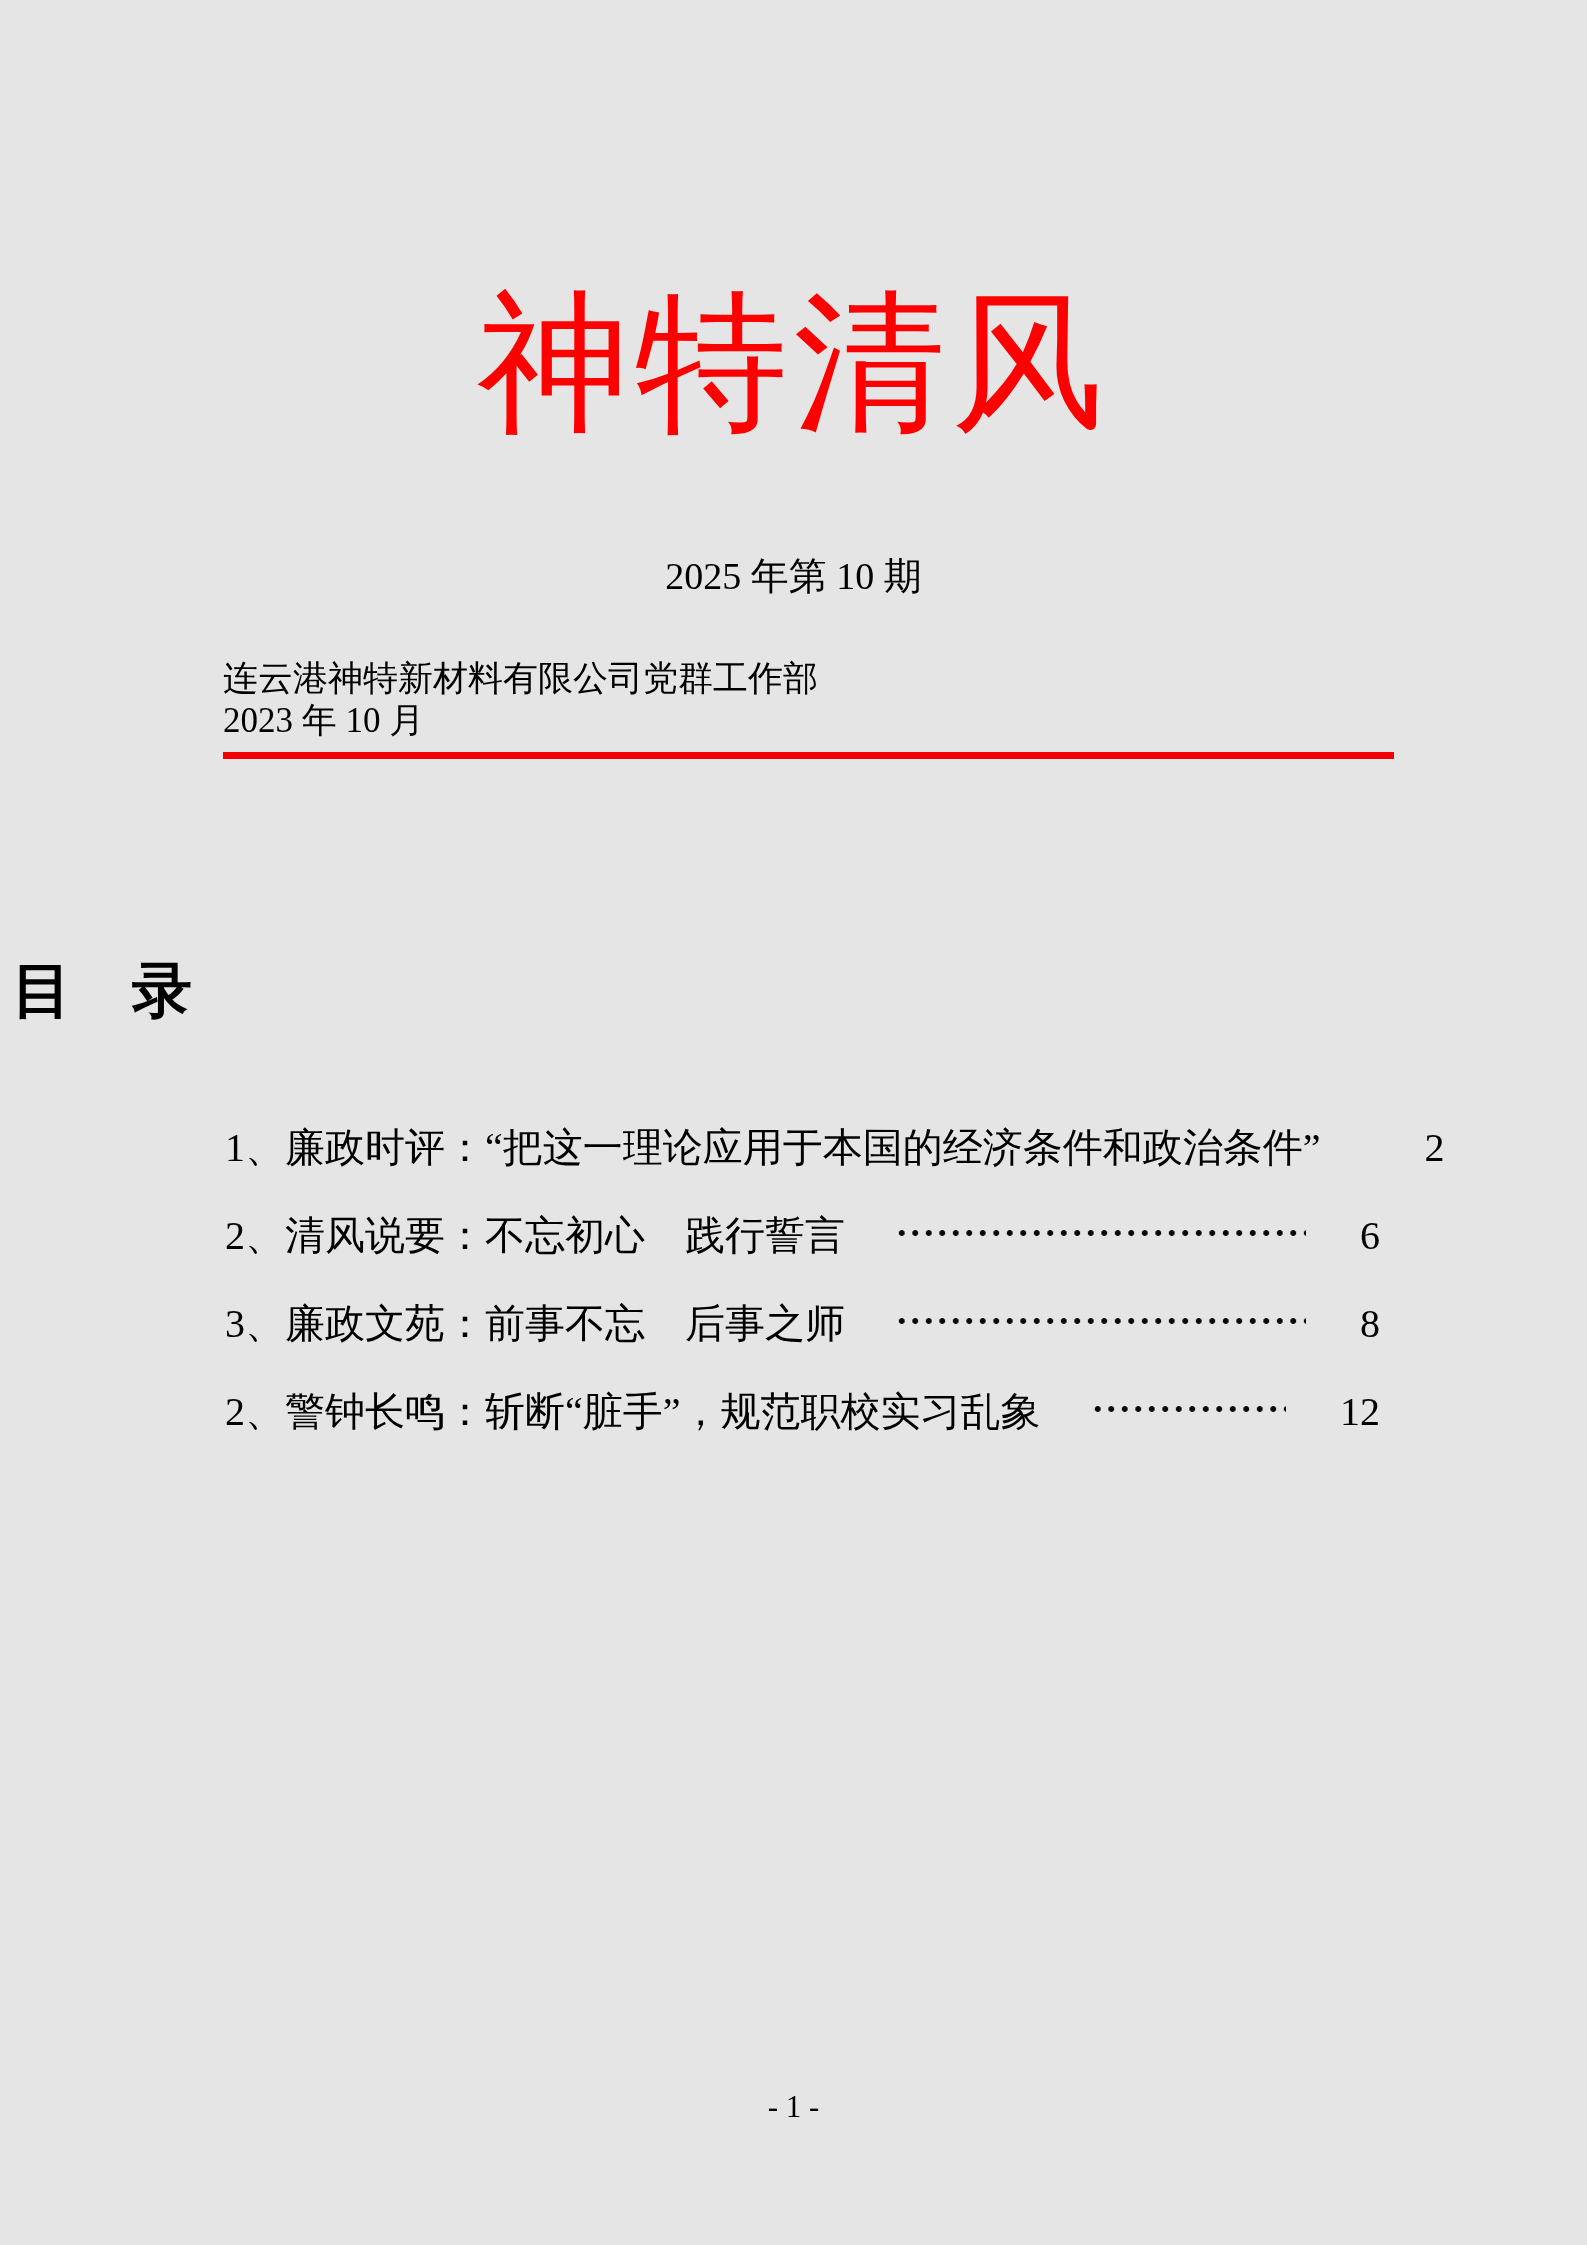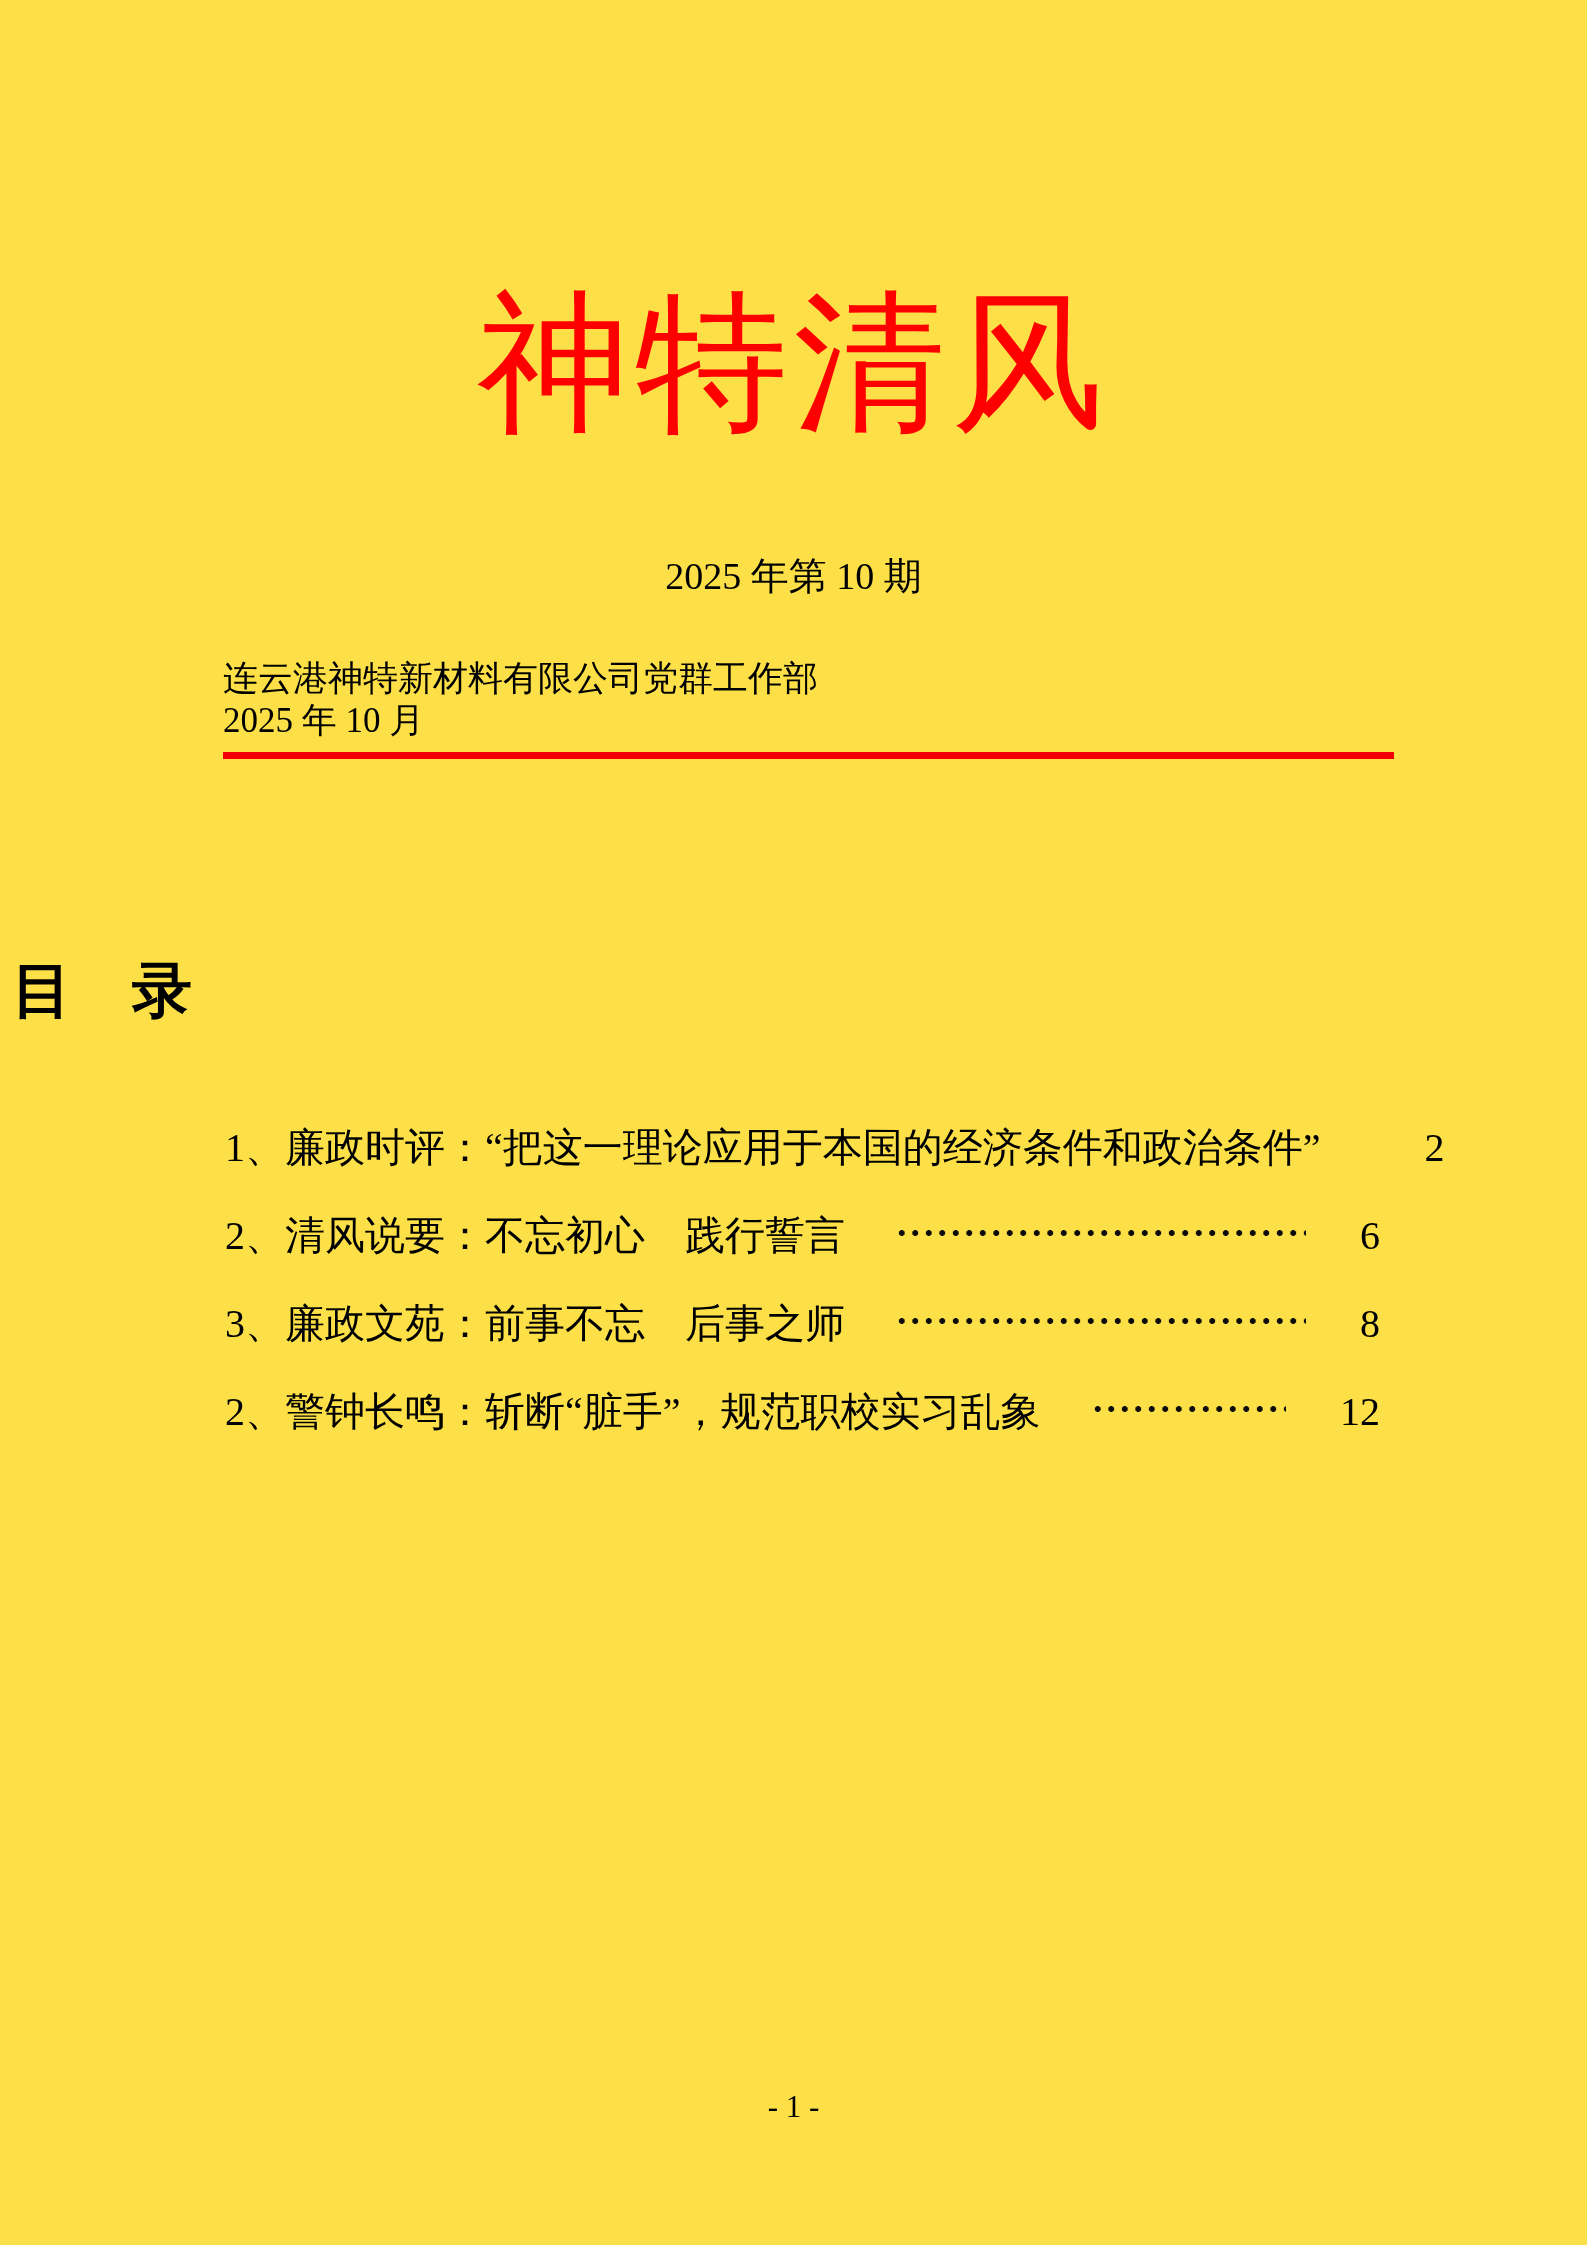--- a/index.html
+++ b/index.html
@@ -4,21 +4,21 @@
 <style>
   html, body {
     margin: 0;
     padding: 0;
     background: #ffffff;
   }
   .page {
     position: relative;
     width: 1587px;
     height: 2245px;
-    background: #fde047;
+    background: #e5e5e5;
     font-family: "Liberation Serif", "DejaVu Serif", serif;
     color: #000000;
     overflow: hidden;
   }
 
   
   .masthead-title {
     position: absolute;
     top: 288px;
     left: 0;
@@ -129,21 +129,21 @@
 <body>
 
 <div class="page">
 
   <h1 class="masthead-title">神特清风</h1>
 
   <div class="issue-line">2025 年第 10 期</div>
 
   <div class="pub-row">
     <span class="pub-name">连云港神特新材料有限公司党群工作部</span>
-    <span class="pub-date">2025 年 10 月</span>
+    <span class="pub-date">2023 年 10 月</span>
   </div>
 
   <div class="red-rule"></div>
 
   <h2 class="toc-heading">目　录</h2>
 
   <ul class="toc-list" id="toc-list">
       <li class="toc-item">
         <span class="toc-label">1、廉政时评：“把这一理论应用于本国的经济条件和政治条件”</span>
         <span class="toc-leader"></span>

